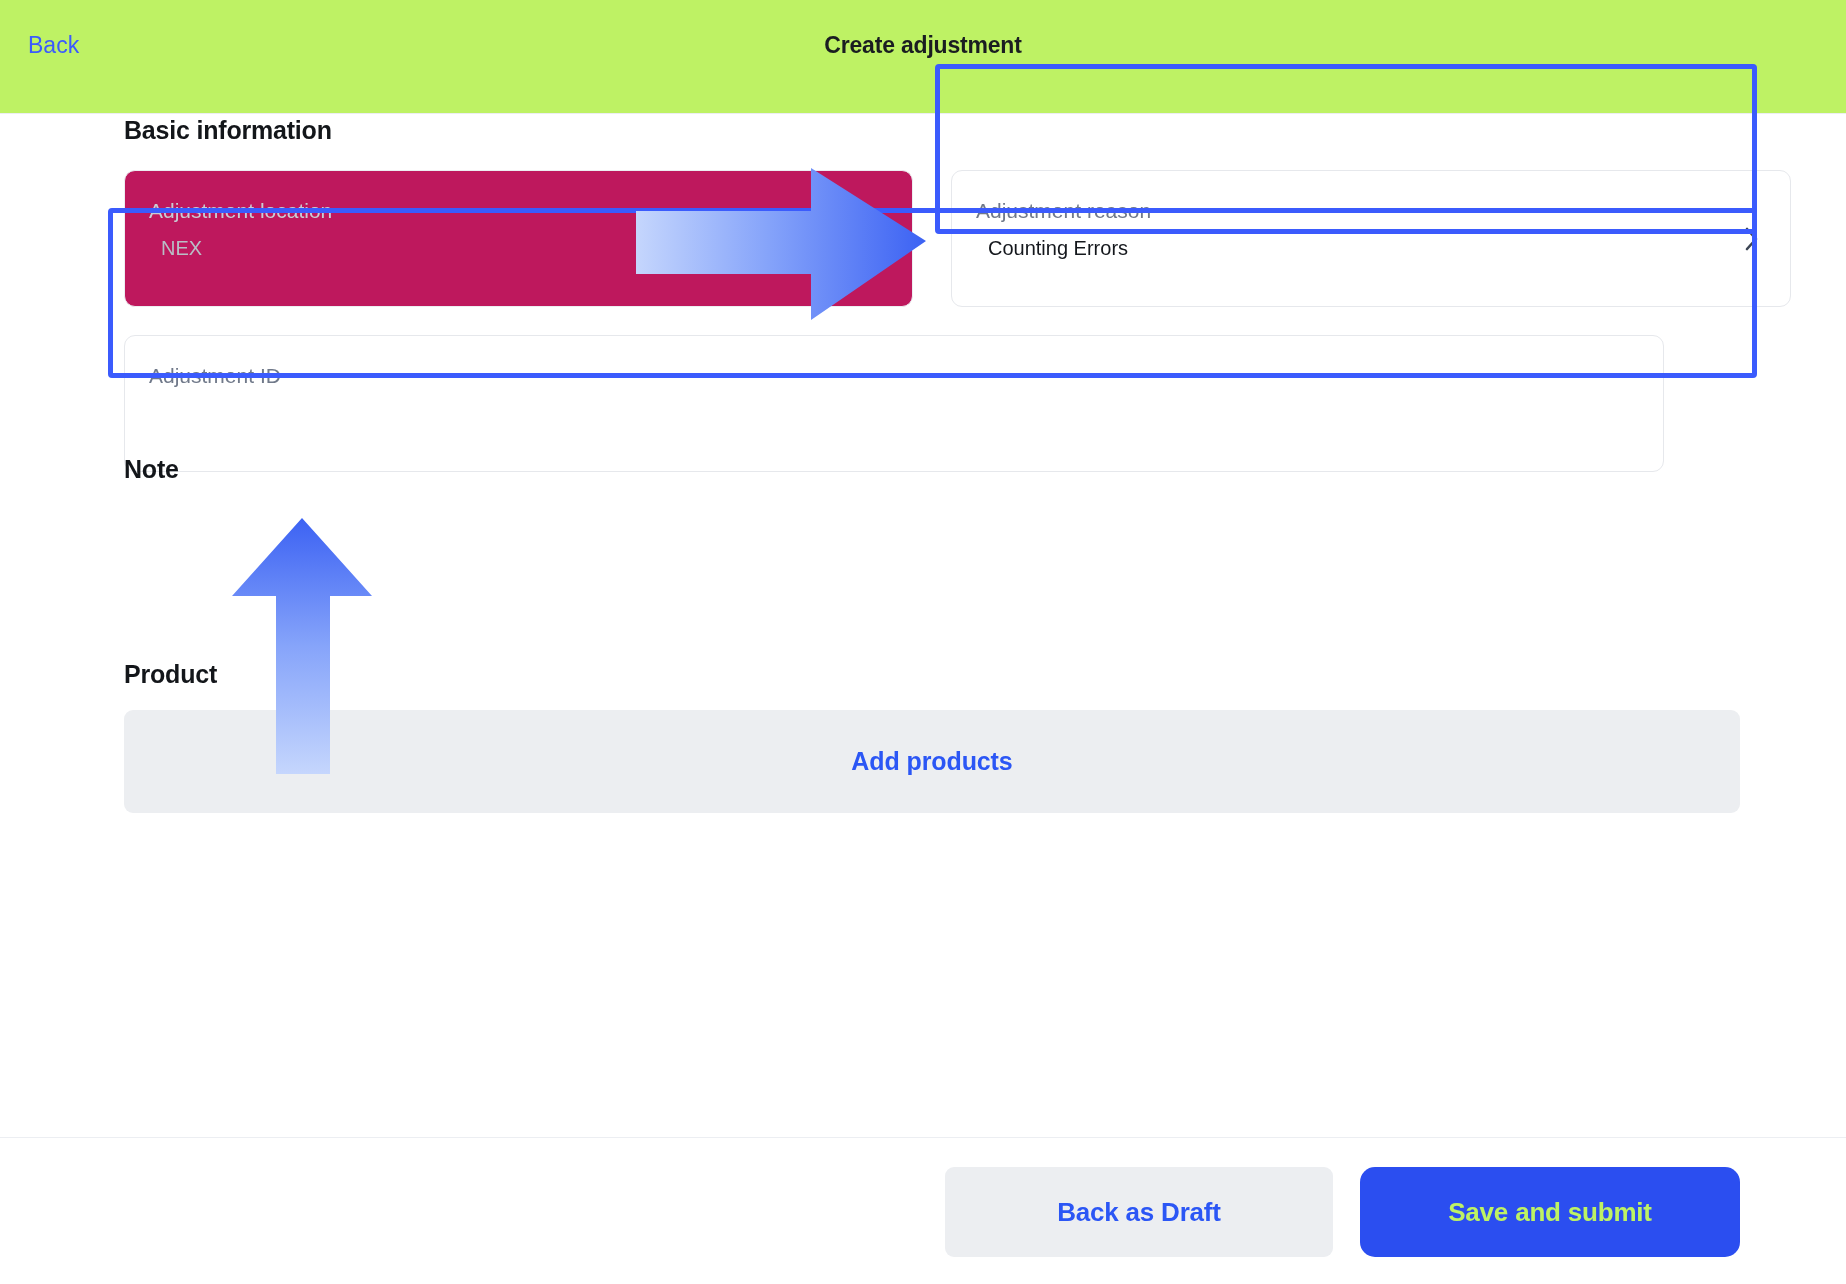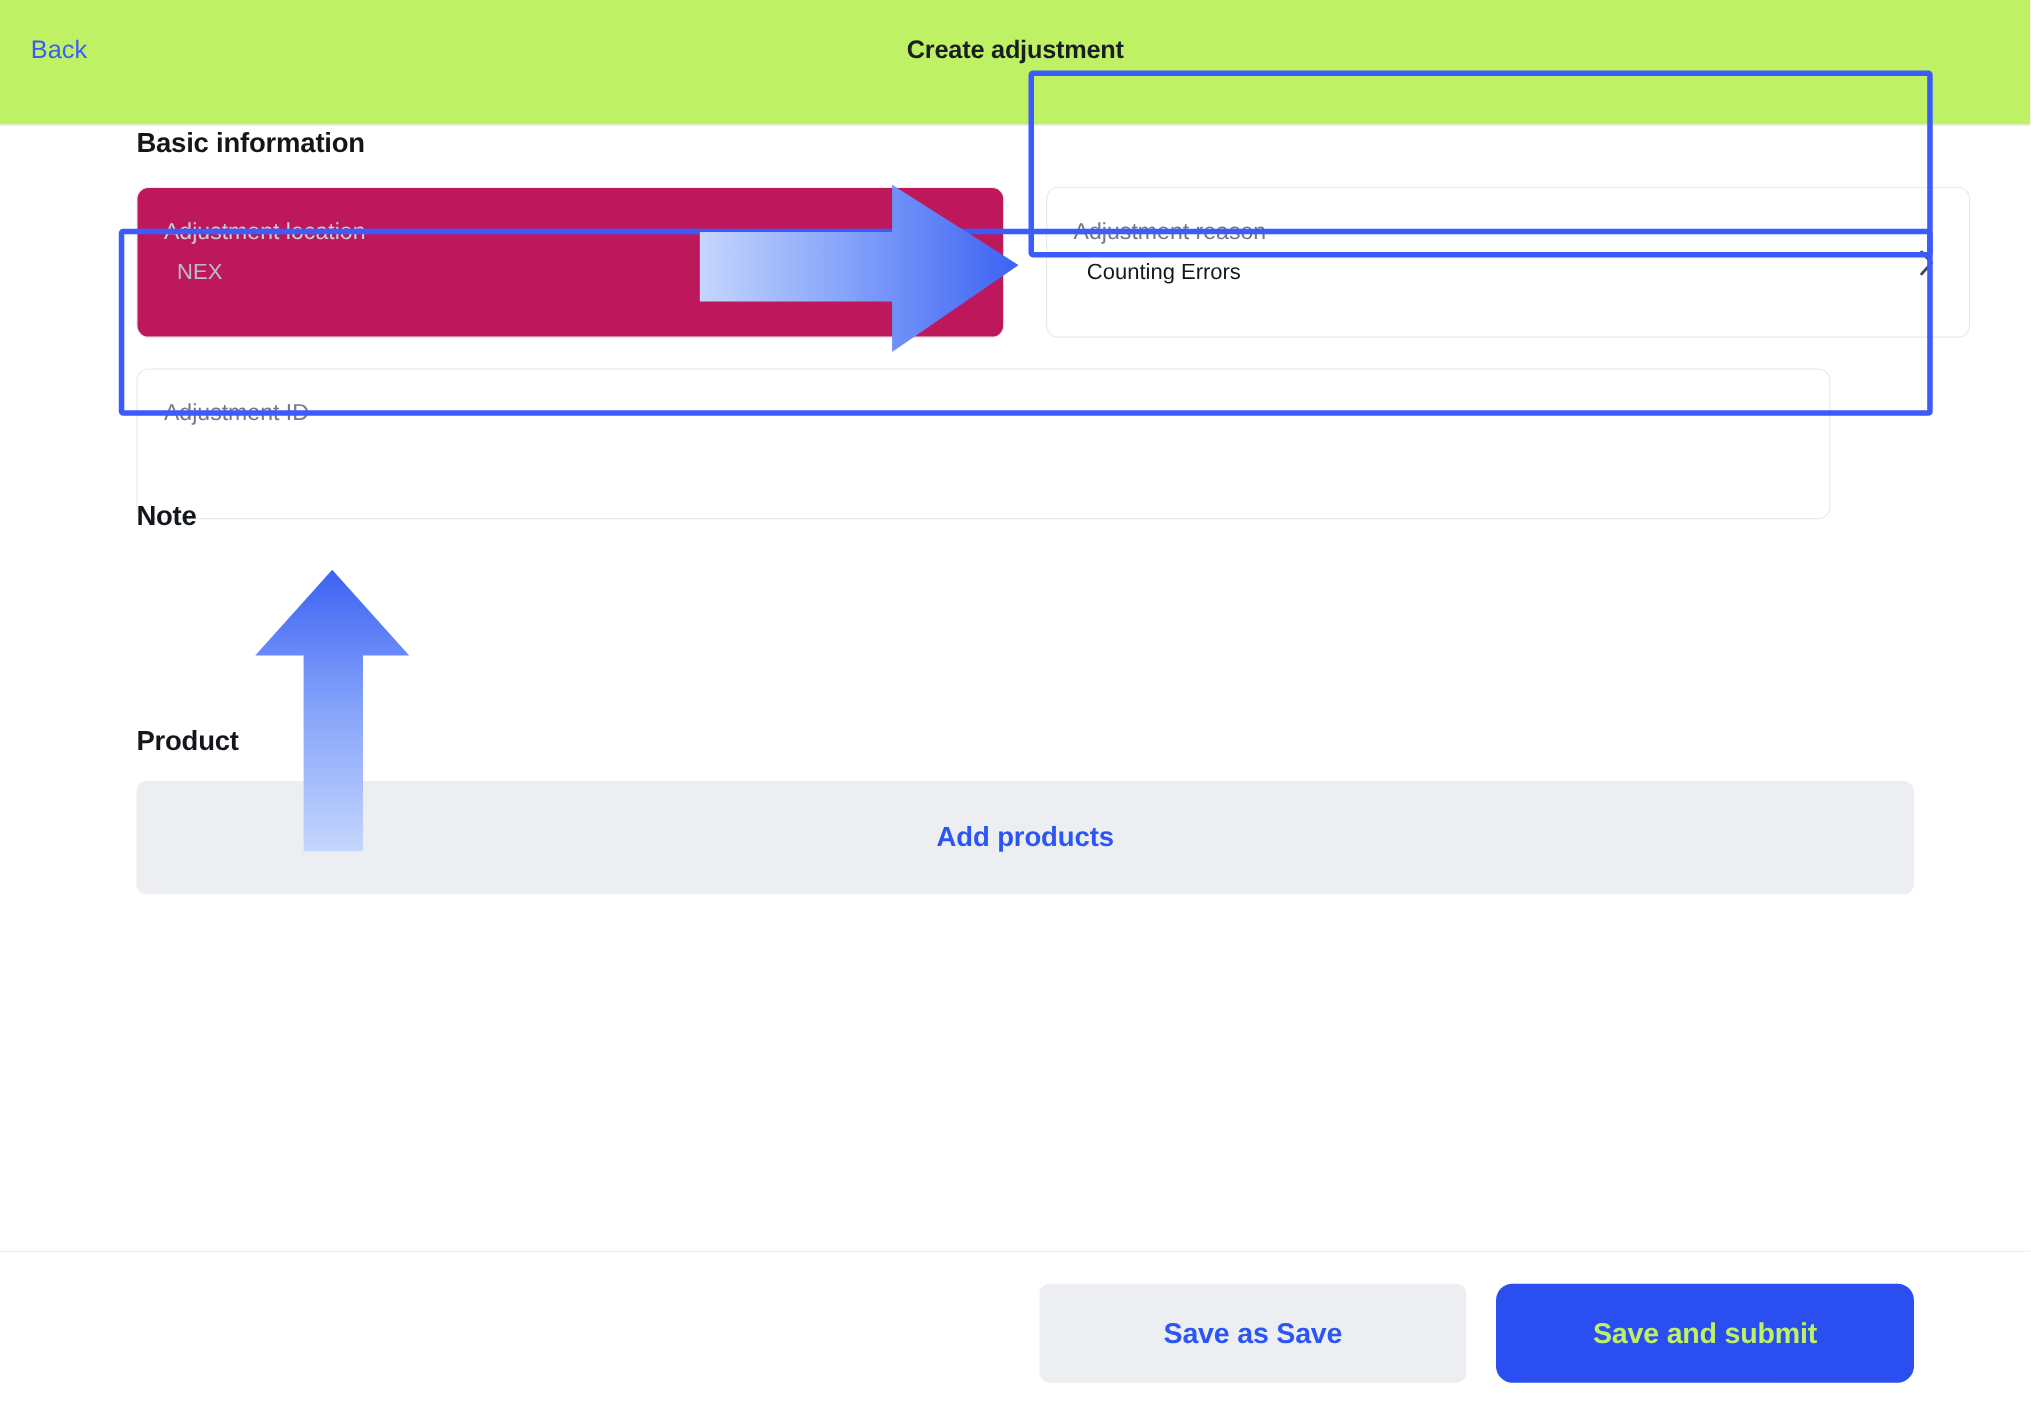--- a/index.html
+++ b/index.html
@@ -226,21 +226,21 @@
     </div>
 
     <div class="section-heading h-note">Note</div>
 
     <div class="section-heading h-product">Product</div>
     <button class="wide-button" id="btn-add-products">Add products</button>
 
   </div>
 
   <div class="footer">
-    <button class="footer-btn" id="btn-draft">Save as Save</button>
+    <button class="footer-btn" id="btn-draft">Back as Draft</button>
     <button class="footer-btn" id="btn-submit">Save and submit</button>
   </div>
 
   <div class="highlight" id="hl-reason"></div>
   <div class="highlight" id="hl-id"></div>
 
   <svg class="anno-arrow" id="arrow-right" viewBox="0 0 290 180" aria-hidden="true">
     <defs>
       <linearGradient id="gradRight" x1="0" y1="0" x2="1" y2="0">
         <stop offset="0%" stop-color="#c5d6fd"></stop>

